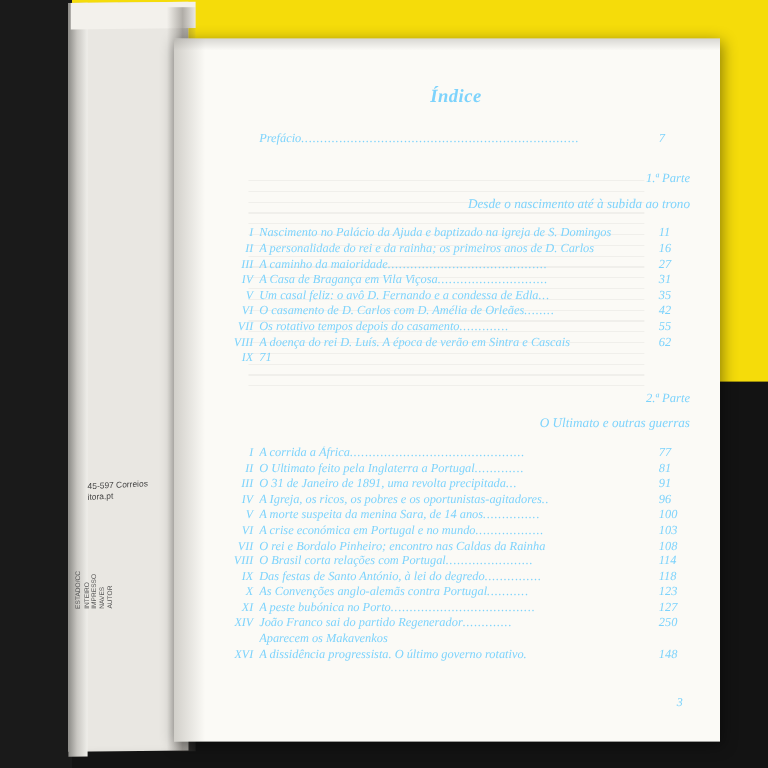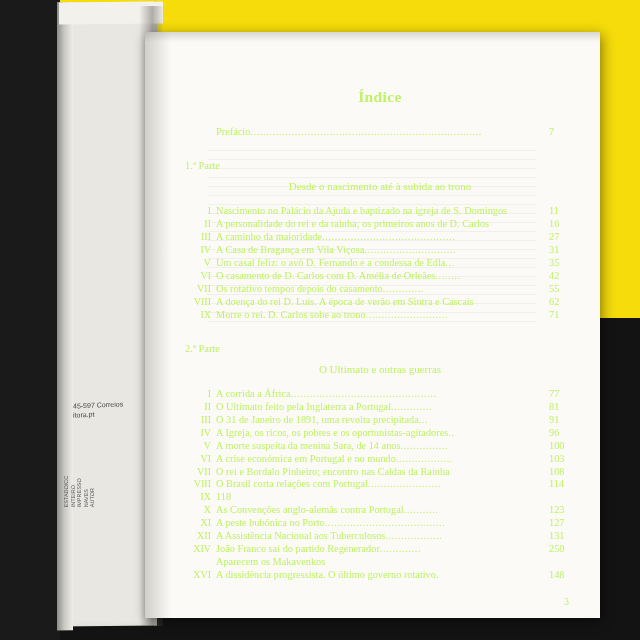--- a/index.html
+++ b/index.html
@@ -115,42 +115,43 @@
     opacity: 0.05;
     background:
       repeating-linear-gradient(180deg, rgba(0,0,0,0.8) 0px, rgba(0,0,0,0.8) 1px, rgba(0,0,0,0) 1px, rgba(0,0,0,0) 9px);
     filter: blur(0.4px);
   }
 
   
   .page-content {
     position: absolute;
     left: 128px;
-    top: 68px;
+    top: 52px;
     width: 390px;
     height: 545px;
-    color: #bef264;
+    color: #7dd3fc;
+    font-style: italic;
   }
   .idx-title {
     text-align: center;
     font-size: 15.5px;
     letter-spacing: 0.4px;
     margin: 20px 0 0 0;
   }
 
   .block {
     margin-top: 22px;
   }
   .part-head {
-    text-align: left;
+    text-align: right;
     font-size: 10.5px;
     margin: 0;
   }
   .part-sub {
-    text-align: center;
+    text-align: right;
     font-size: 11px;
     margin: 9px 0 0 0;
   }
 
   .toc {
     margin: 13px 0 0 0;
     padding: 0;
     list-style: none;
   }
   .toc.front {
@@ -307,21 +308,20 @@
             <span class="txt"><span>Os rotativo tempos depois do casamento</span><span class="lead">.............</span></span>
             <span class="pg">55</span>
           </li>
           <li class="toc-row">
             <span class="rn">VIII</span>
             <span class="txt">A doença do rei D. Luís. A época de verão em Sintra e Cascais</span>
             <span class="pg">62</span>
           </li>
           <li class="toc-row">
             <span class="rn">IX</span>
-            <span class="txt"><span>Morre o rei. D. Carlos sobe ao trono</span><span class="lead">..........................</span></span>
             <span class="pg">71</span>
           </li>
         </ul>
       </div>
 
       <div class="block">
         <p class="part-head">2.ª Parte</p>
         <p class="part-sub">O Ultimato e outras guerras</p>
 
         <ul class="toc">
@@ -360,36 +360,32 @@
             <span class="txt">O rei e Bordalo Pinheiro; encontro nas Caldas da Rainha</span>
             <span class="pg">108</span>
           </li>
           <li class="toc-row">
             <span class="rn">VIII</span>
             <span class="txt"><span>O Brasil corta relações com Portugal</span><span class="lead">.......................</span></span>
             <span class="pg">114</span>
           </li>
           <li class="toc-row">
             <span class="rn">IX</span>
+            <span class="txt"><span>Das festas de Santo António, à lei do degredo</span><span class="lead">...............</span></span>
             <span class="pg">118</span>
           </li>
           <li class="toc-row">
             <span class="rn">X</span>
             <span class="txt"><span>As Convenções anglo-alemãs contra Portugal</span><span class="lead">...........</span></span>
             <span class="pg">123</span>
           </li>
           <li class="toc-row">
             <span class="rn">XI</span>
             <span class="txt"><span>A peste bubónica no Porto</span><span class="lead">......................................</span></span>
             <span class="pg">127</span>
-          </li>
-          <li class="toc-row">
-            <span class="rn">XII</span>
-            <span class="txt"><span>A Assistência Nacional aos Tuberculosos</span><span class="lead">..................</span></span>
-            <span class="pg">131</span>
           </li>
           <li class="toc-row">
             <span class="rn">XIV</span>
             <span class="txt"><span>João Franco sai do partido Regenerador</span><span class="lead">.............</span></span>
             <span class="pg">250</span>
           </li>
           <li class="toc-row row-cont">
             <span class="rn"></span>
             <span class="txt">Aparecem os Makavenkos</span>
             <span class="pg"></span>

